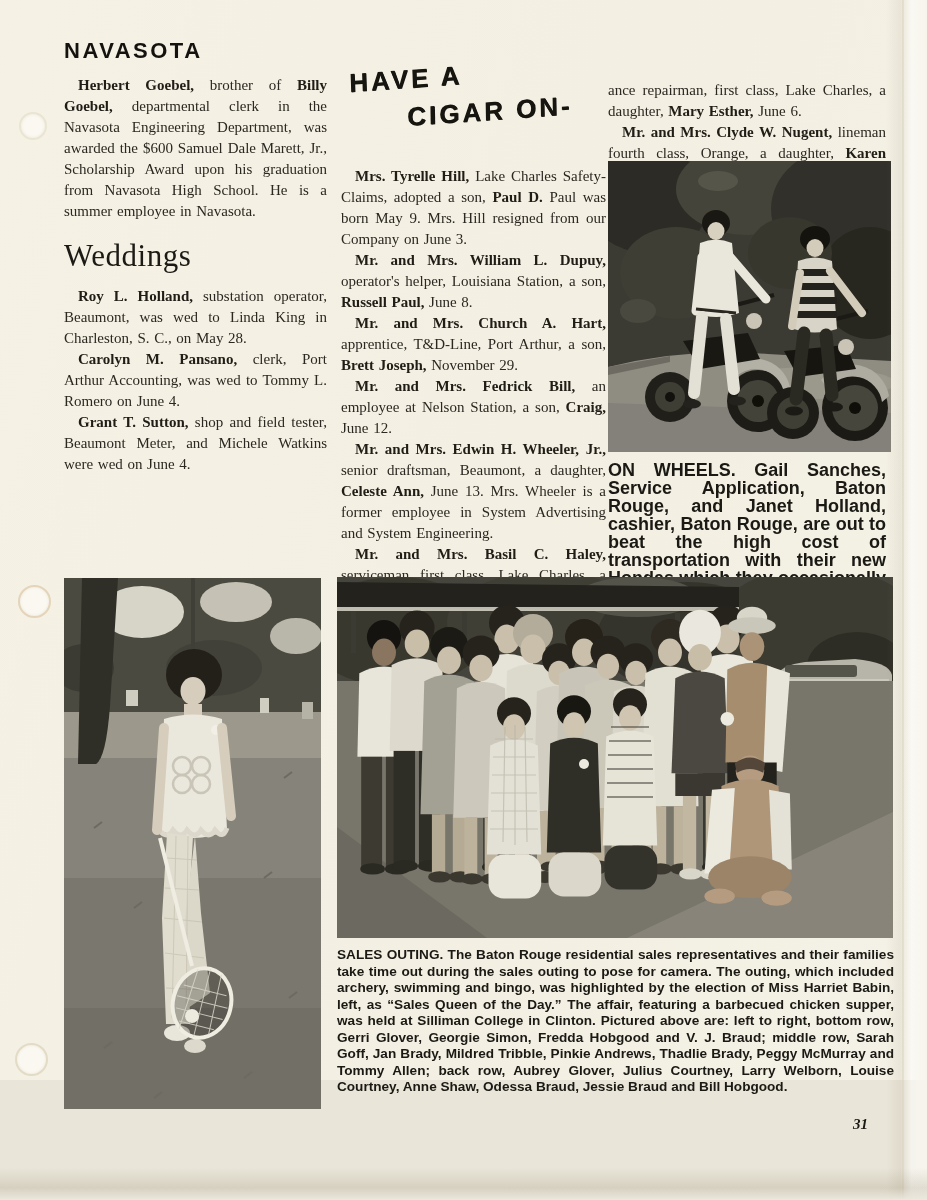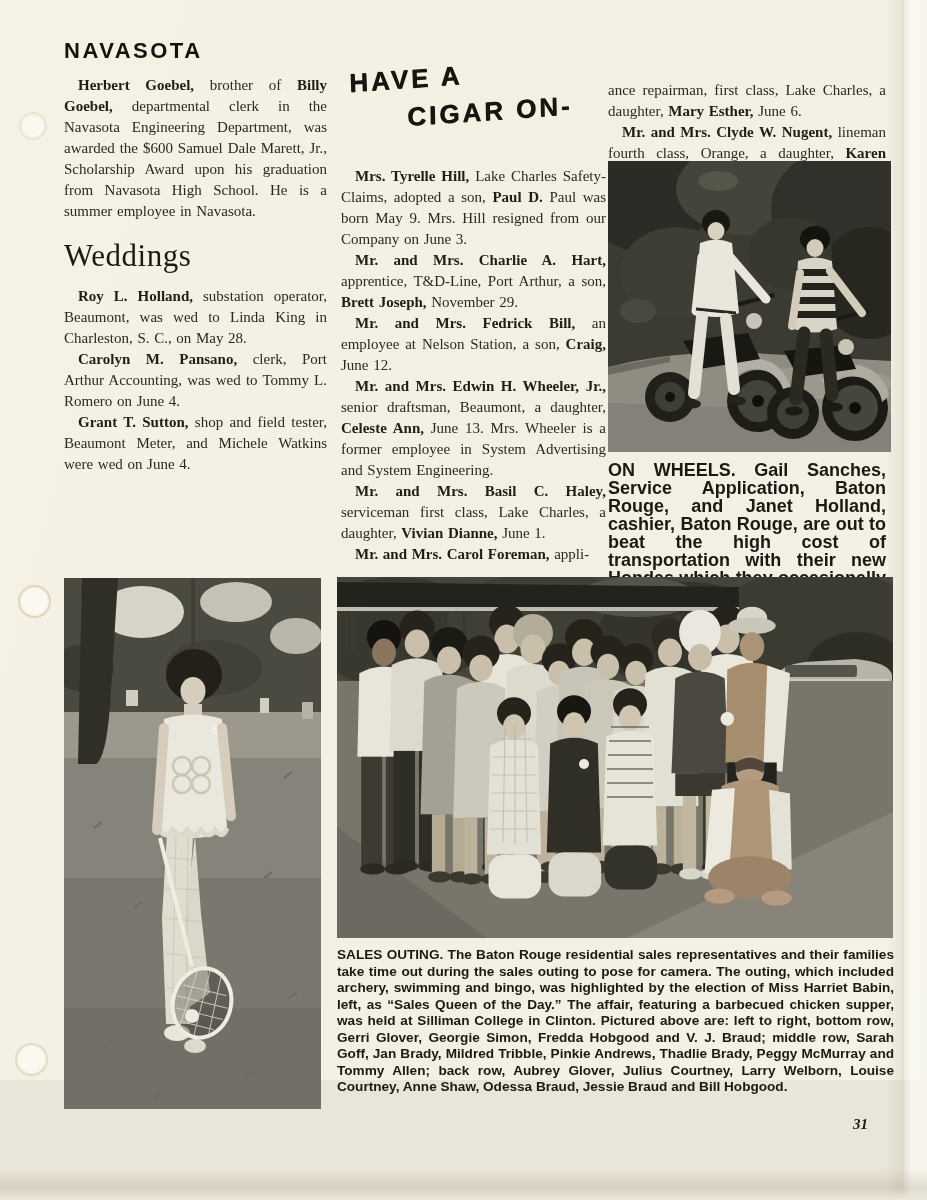--- a/index.html
+++ b/index.html
@@ -71,21 +71,22 @@
     <p class="para"><b>Carolyn M. Pansano,</b><span> clerk, Port Arthur Accounting, was wed to Tommy L. Romero on June 4.</span></p>
     <p class="para"><b>Grant T. Sutton,</b><span> shop and field tester, Beaumont Meter, and Michele Watkins were wed on June 4.</span></p>
   </div>
 
   <div class="col" style="left:341px;top:62px;width:265px;">
     <div class="cigar-head">
       <span class="cigar-line l1">HAVE A</span>
       <span class="cigar-line l2">CIGAR ON-</span>
     </div>
     <p class="para"><b>Mrs. Tyrelle Hill,</b><span> Lake Charles Safety-Claims, adopted a son, </span><b>Paul D.</b><span> Paul was born May 9. Mrs. Hill resigned from our Company on June 3.</span></p>
-    <p class="para"><b>Mr. and Mrs. Charlie A. Hart,</b><span> apprentice, T&amp;D-Line, Port Arthur, a son, </span><b>Brett Joseph,</b><span> November 29.</span></p>
+    <p class="para"><b>Mr. and Mrs. William L. Dupuy,</b><span> operator's helper, Louisiana Station, a son, </span><b>Russell Paul,</b><span> June 8.</span></p>
+    <p class="para"><b>Mr. and Mrs. Church A. Hart,</b><span> apprentice, T&amp;D-Line, Port Arthur, a son, </span><b>Brett Joseph,</b><span> November 29.</span></p>
     <p class="para"><b>Mr. and Mrs. Fedrick Bill,</b><span> an employee at Nelson Station, a son, </span><b>Craig,</b><span> June 12.</span></p>
     <p class="para"><b>Mr. and Mrs. Edwin H. Wheeler, Jr.,</b><span> senior draftsman, Beaumont, a daughter, </span><b>Celeste Ann,</b><span> June 13. Mrs. Wheeler is a former employee in System Advertising and System Engineering.</span></p>
     <p class="para"><b>Mr. and Mrs. Basil C. Haley,</b><span> serviceman first class, Lake Charles, a daughter, </span><b>Vivian Dianne,</b><span> June 1.</span></p>
     <p class="para"><b>Mr. and Mrs. Carol Foreman,</b><span> appli-</span></p>
   </div>
 
   <div class="col" style="left:608px;top:32px;width:278px;">
     <p class="para noindent"><span>ance repairman, first class, Lake Charles, a daughter, </span><b>Mary Esther,</b><span> June 6.</span></p>
     <p class="para"><b>Mr. and Mrs. Clyde W. Nugent,</b><span> lineman fourth class, Orange, a daughter, </span><b>Karen Jane,</b><span> June 18.</span></p>
   </div>

